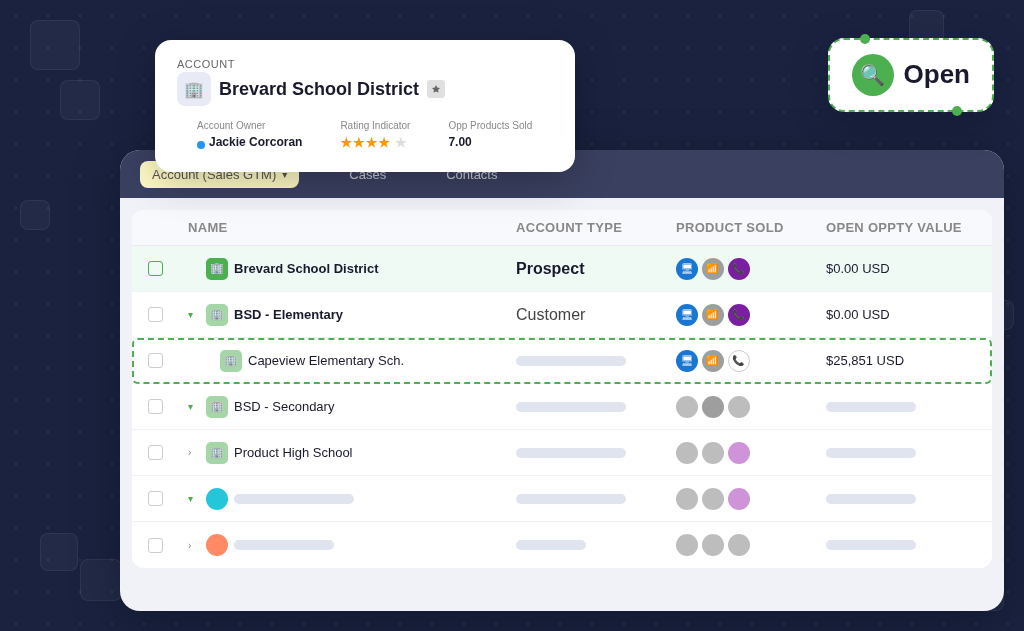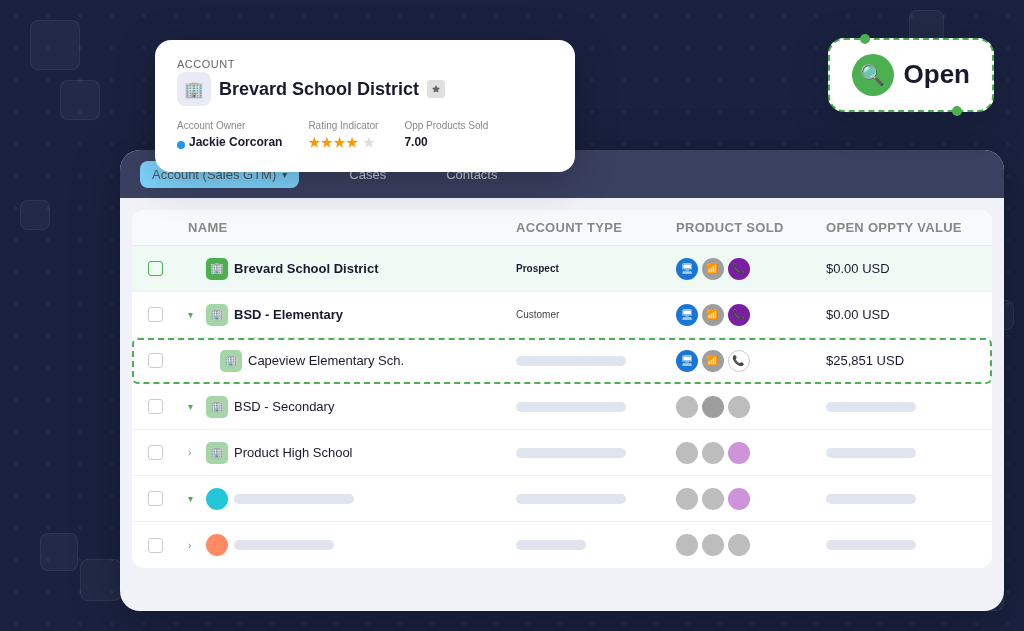--- a/index.html
+++ b/index.html
@@ -80,21 +80,22 @@
       background: #e0e0e0;
       border-radius: 3px;
       display: flex;
       align-items: center;
       justify-content: center;
       font-size: 9px;
       color: #666;
     }
     .account-meta {
       display: flex;
-      gap: 26px;
+      gap: 38px;
+      margin-left: 20px;
     }
     .meta-item label {
       font-size: 10px;
       color: #888;
       display: block;
       margin-bottom: 4px;
       font-weight: 500;
     }
     .meta-item .meta-value {
       display: flex;
@@ -189,21 +190,21 @@
       align-items: center;
       background: #3a4060;
       padding: 0 20px;
       height: 48px;
       gap: 0;
     }
     .account-selector {
       display: flex;
       align-items: center;
       gap: 6px;
-      background: #7dd3fc;
+      background: #fef9c3;
       border-radius: 8px;
       padding: 6px 12px;
       margin-right: 20px;
       cursor: pointer;
     }
     .account-selector-text {
       font-size: 13px;
       font-weight: 600;
       color: #1a1a2e;
     }
@@ -312,21 +313,21 @@
     }
     .row-icon.green { background: #4caf50; color: #fff; }
     .row-icon.light-green { background: #a5d6a7; color: #fff; }
     .row-name {
       font-size: 13px;
       color: #1a1a2e;
       font-weight: 600;
     }
     .row-name.normal { font-weight: 400; }
     .row-type {
-      font-size: 10px;
+      font-size: 16px;
       color: #1a1a2e;
       font-weight: 700;
     }
     .row-type.normal { font-weight: 400; color: #444; }
     .skeleton {
       height: 10px;
       background: #e0e4ee;
       border-radius: 5px;
       display: inline-block;
     }

